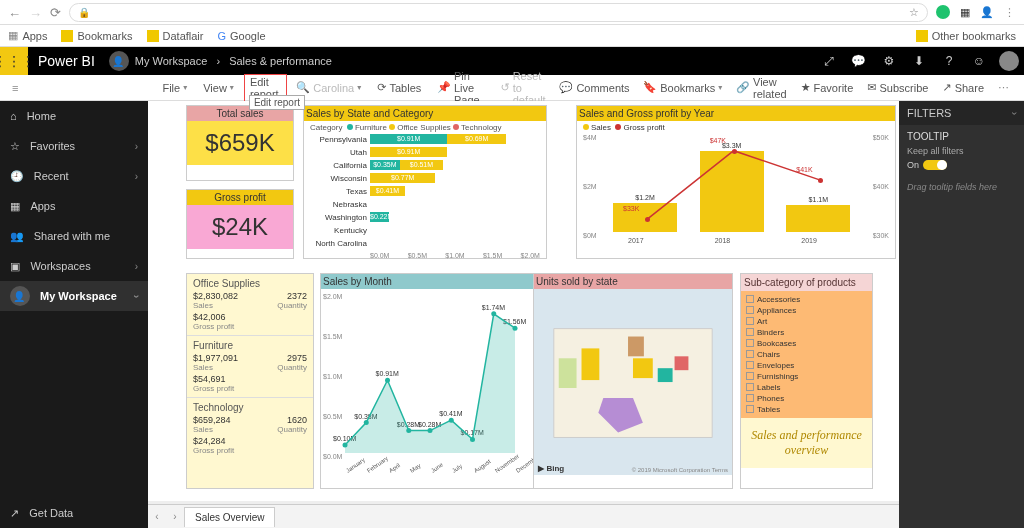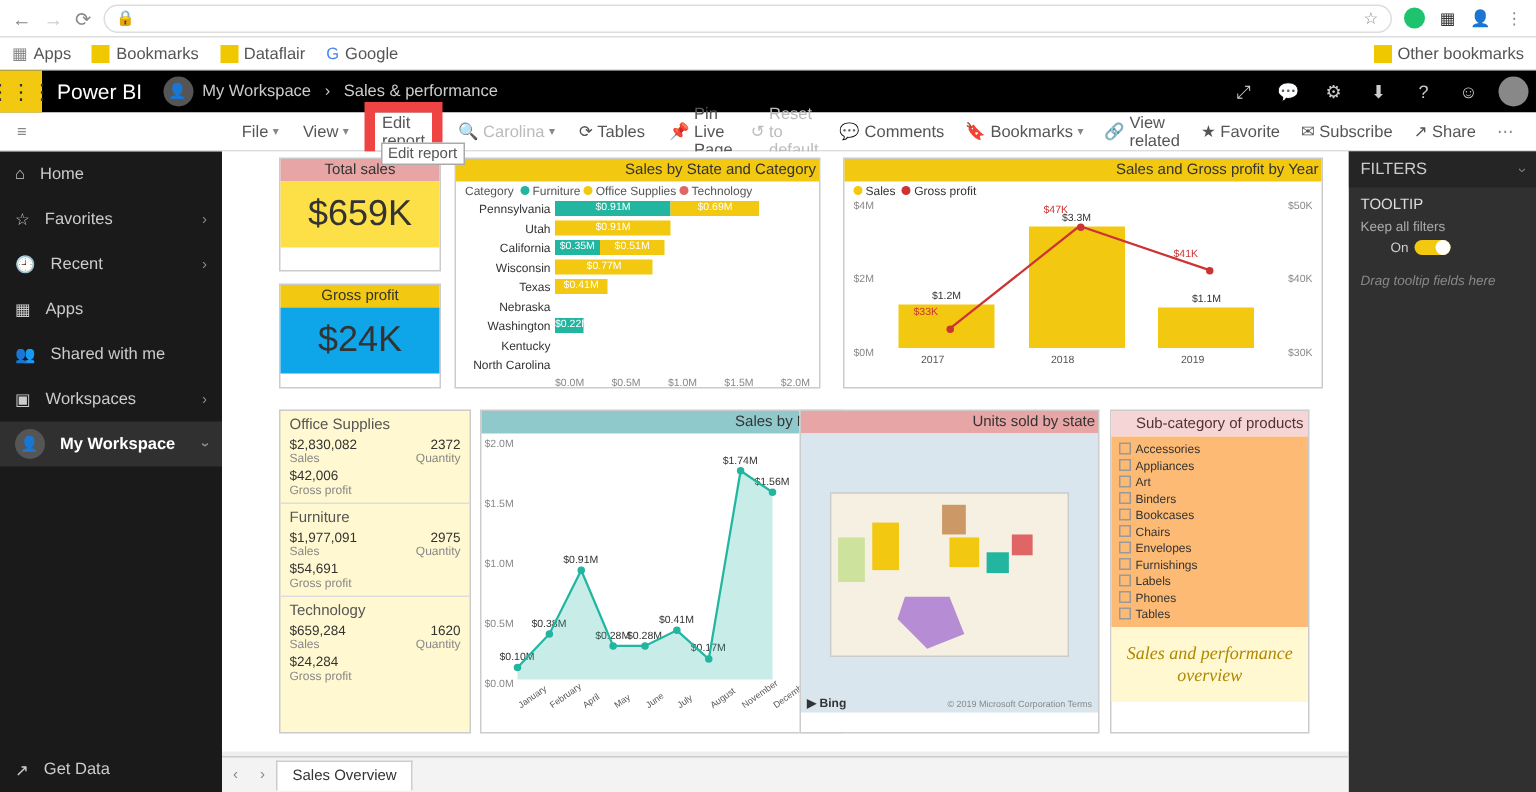--- a/index.html
+++ b/index.html
@@ -25,21 +25,21 @@
 .crumb span.sep { margin:0 6px; }
 .hdr-icons { margin-left:auto; display:flex; }
 .hdr-ic { width:30px; height:28px; display:flex; align-items:center; justify-content:center; color:#ccc; font-size:12px; }
 
 
 .toolbar { height:26px; background:#fff; border-bottom:1px solid #ddd; display:flex; align-items:center; padding:0 4px; font-size:11px; color:#555; }
 .hamb { width:26px; text-align:center; color:#888; }
 .tb-area { margin-left:130px; display:flex; gap:4px; align-items:center; }
 .tb-btn { padding:2px 6px; display:flex; align-items:center; gap:3px; cursor:pointer; }
 .tb-drop::after { content:" ▾"; font-size:8px; color:#888; }
-.tb-hl { border:7px solid #ef4444; padding:1px 5px; position:relative;align-items:center; }
+.tb-hl { border:1px solid #ef4444; padding:1px 5px; position:relative;align-items:center; }
 .tooltip { position:absolute; top:20px; left:4px; background:#fff; border:1px solid #aaa; padding:1px 4px; font-size:10px; white-space:nowrap; z-index:50; }
 .tb-dim { color:#bbb; }
 .tb-right { margin-left:auto; display:flex; gap:2px; align-items:center; padding-right:4px; }
 
 
 .body-row { display:flex; height:427px; }
 .left-nav { width:148px; background:#1a1a1a; color:#ccc; display:flex; flex-direction:column; }
 .nav-it { height:30px; display:flex; align-items:center; padding:0 10px; gap:10px; font-size:11px; cursor:pointer; }
 .nav-it.sel { background:#303030; color:#fff; font-weight:600; }
 .chev { margin-left:auto; font-size:10px; color:#888; }
@@ -49,40 +49,40 @@
 .canvas-wrap { flex:1; background:#eee; overflow:hidden; position:relative; }
 .canvas { background:#fff; margin:0; width:751px; height:400px; position:relative; }
 
 
 .filters { width:125px; background:#303030; color:#ccc; font-size:10px; }
 .f-hdr { background:#252525; padding:6px 8px; font-size:11px; display:flex; align-items:center; }
 .f-hdr .chev { transform:rotate(90deg); }
 .f-sec { padding:6px 8px; }
 .f-title { font-size:10px; color:#ddd; margin-bottom:4px; }
 .f-sub { font-size:9px; color:#aaa; margin-bottom:4px; }
-.toggle { display:flex; align-items:center; gap:4px; font-size:9px;margin-left:20px; }
+.toggle { display:flex; align-items:center; gap:4px; font-size:9px; }
 .tog-trk { width:24px; height:10px; background:#f2c811; border-radius:5px; position:relative; }
 .tog-knob { width:10px; height:10px; background:#fff; border-radius:50%; position:absolute; right:0; }
 .drag-area { padding:6px 8px; font-size:9px; color:#888; font-style:italic; }
 
 
 .kpi { position:absolute; border:1px solid #ccc; text-align:center; }
 .kpi-h { background:#f2c811; font-size:10px; padding:2px 0; }
 .kpi-v { font-size:24px; padding:8px 0; }
 .kpi1 { left:38px; top:4px; width:108px; height:76px; }
 .kpi1 .kpi-h { background:#e8a5a5; }
 .kpi1 .kpi-v { background:#fde047; }
 .kpi2 { left:38px; top:88px; width:108px; height:70px; }
-.kpi2 .kpi-v { background:#0ea5e9; }
+.kpi2 .kpi-v { background:#f9a8d4; }
 
 
 .card { position:absolute; border:1px solid #ccc; background:#fff; }
-.card-h { background:#f2c811; font-size:10px; text-align:right; padding:2px; }
+.card-h { background:#f2c811; font-size:10px; text-align:left; padding:2px; }
 .c-salesstate { left:155px; top:4px; width:244px; height:154px; }
-.c-yearprof { left:414px; top:4px; width:320px; height:154px; }
+.c-yearprof { left:428px; top:4px; width:320px; height:154px; }
 .c-month { left:172px; top:172px; width:242px; height:216px; }
 .c-month .card-h { background:#8fc9cc; }
 .c-map { left:385px; top:172px; width:200px; height:216px; }
 .c-map .card-h { background:#e8a5a5; }
 .c-subcat { left:592px; top:172px; width:133px; height:216px; }
 .c-subcat .card-h { background:#f5d5d5; color:#533; font-size:10px; padding:3px; }
 
 
 .tbl { position:absolute; left:38px; top:172px; width:128px; height:216px; background:#fff8d0; border:1px solid #ccc; font-size:9px; }
 .tbl-sec { padding:4px 6px; border-top:1px solid #ddd; }

